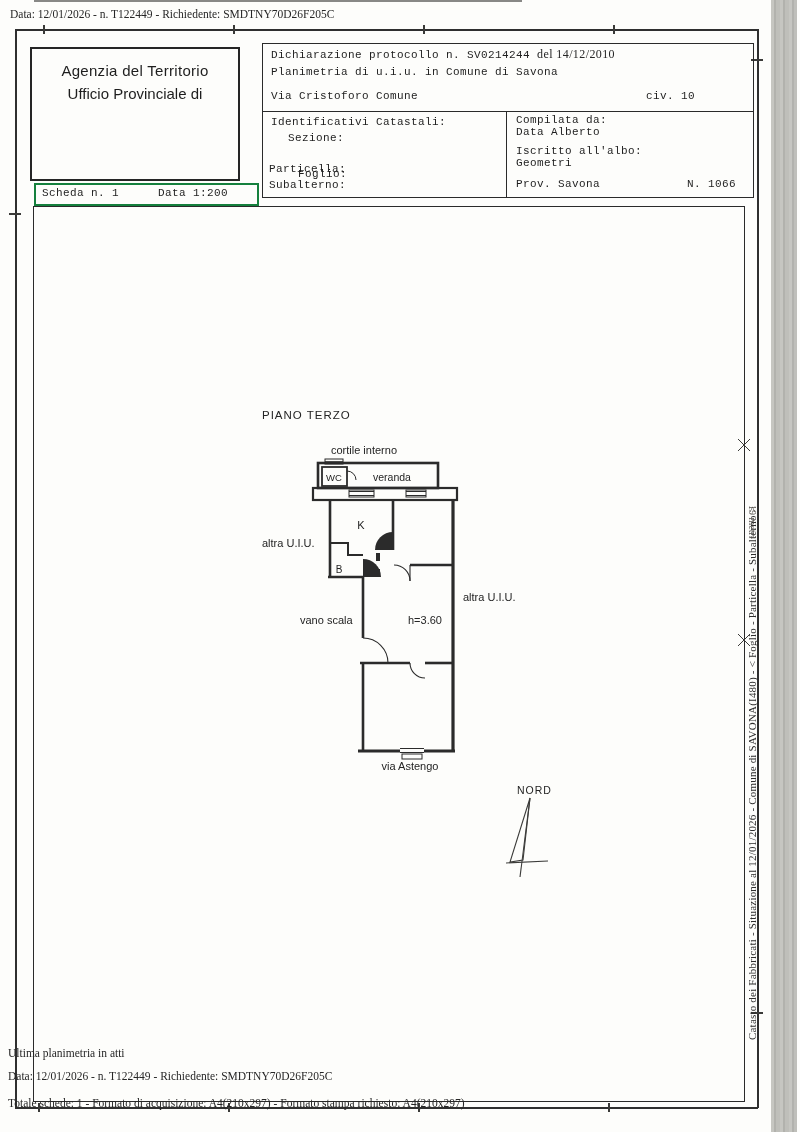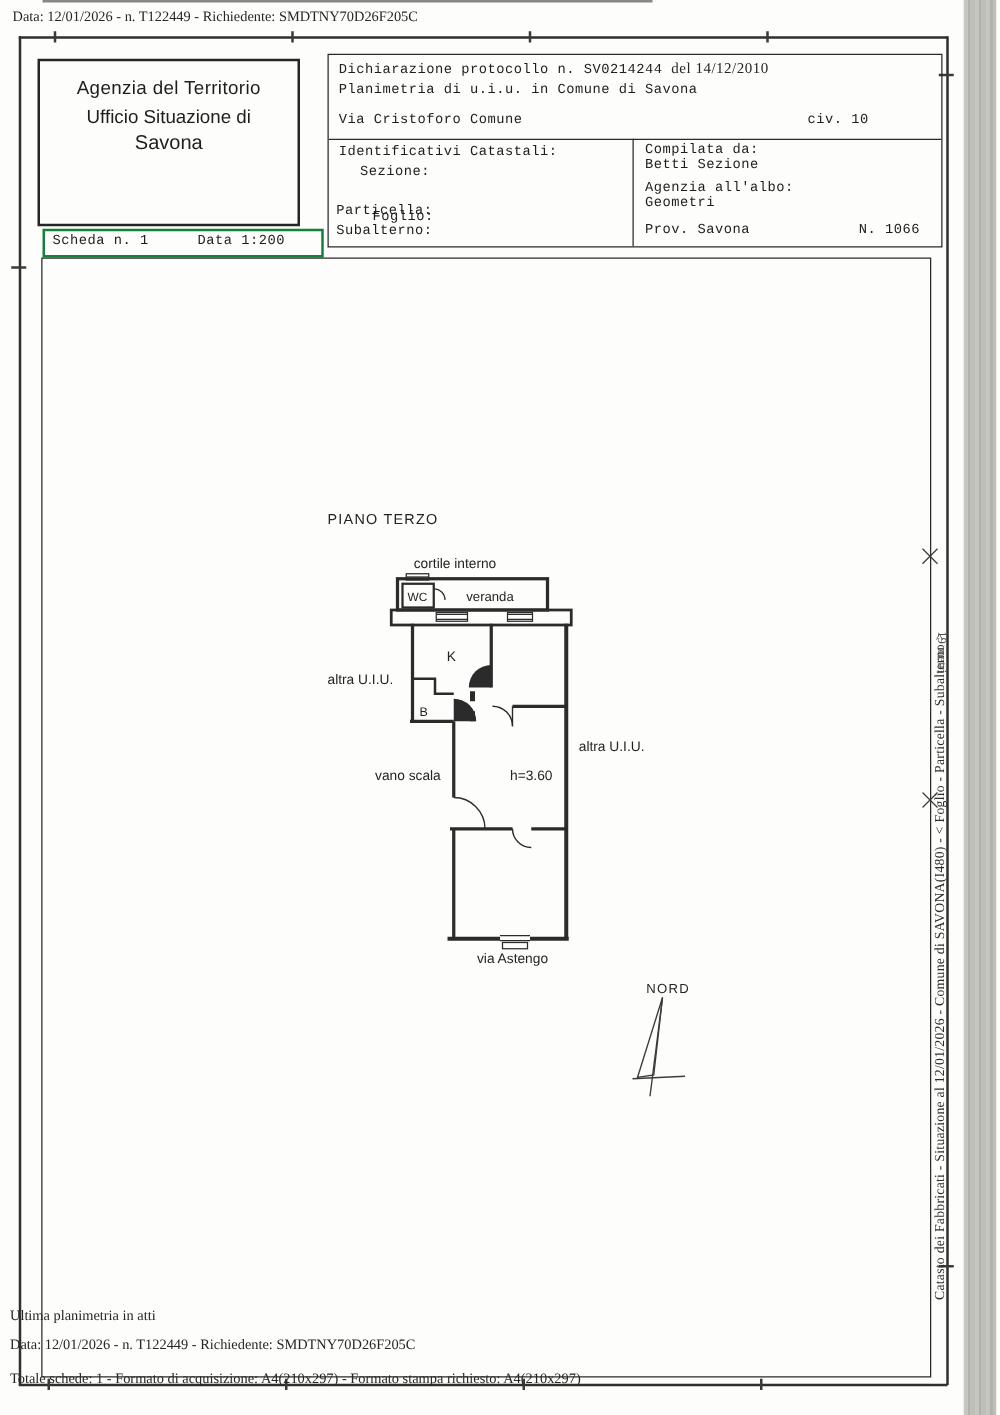--- a/index.html
+++ b/index.html
@@ -56,22 +56,21 @@
 <div class="abs tick" style="left:38px;top:1103px;width:1.5px;height:9px;"></div>
 <div class="abs tick" style="left:228px;top:1103px;width:1.5px;height:9px;"></div>
 <div class="abs tick" style="left:418px;top:1103px;width:1.5px;height:9px;"></div>
 <div class="abs tick" style="left:608px;top:1103px;width:1.5px;height:9px;"></div>
 <div class="abs tick" style="left:9px;top:213px;width:12px;height:1.5px;"></div>
 <div class="abs tick" style="left:751px;top:59px;width:12px;height:1.5px;"></div>
 <div class="abs tick" style="left:751px;top:1012px;width:12px;height:1.5px;"></div>
 
 <div class="abs" id="agency-box">
   <div class="l1">Agenzia del Territorio</div>
-  <div class="l3">Ufficio Situazione di</div>
-  <div class="l4">Savona</div>
+  <div class="l3">Ufficio Provinciale di</div>
 </div>
 
 <div class="abs" id="scheda-box">
   <span class="abs mono" style="left:6px;top:2px;">Scheda n. 1</span>
   <span class="abs mono" style="left:122px;top:2px;">Data 1:200</span>
 </div>
 
 <div class="abs" id="declaration-box">
   <div class="row mono" style="left:8px;top:3px;">
     <span>Dichiarazione protocollo n.</span>
@@ -82,22 +81,22 @@
   <div class="row mono" style="left:8px;top:46px;">Via Cristoforo Comune</div>
   <div class="row mono" style="left:383px;top:46px;">civ. 10</div>
   <div class="hdiv"></div>
   <div class="vdiv"></div>
   <div class="row mono" style="left:8px;top:72px;">Identificativi Catastali:</div>
   <div class="row mono" style="left:25px;top:88px;">Sezione:</div>
   <div class="row mono" style="left:35px;top:104px;margin-top:20px;">Foglio:</div>
   <div class="row mono" style="left:6px;top:119px;">Particella:</div>
   <div class="row mono" style="left:6px;top:135px;">Subalterno:</div>
   <div class="row mono" style="left:253px;top:70px;">Compilata da:</div>
-  <div class="row mono" style="left:253px;top:82px;">Betti Sezione</div>
-  <div class="row mono" style="left:253px;top:101px;">Agenzia all'albo:</div>
+  <div class="row mono" style="left:253px;top:82px;">Data Alberto</div>
+  <div class="row mono" style="left:253px;top:101px;">Iscritto all'albo:</div>
   <div class="row mono" style="left:253px;top:113px;">Geometri</div>
   <div class="row mono" style="left:253px;top:134px;">Prov. Savona</div>
   <div class="row mono" style="left:424px;top:134px;">N. 1066</div>
 </div>
 
 <div class="abs" id="drawing-box"></div>
 
 <svg class="abs" width="711" height="893" viewBox="0 0 711 893" style="left:33px;top:207px;overflow:visible;">
   <g stroke="#2b2b2b" fill="none">
 

